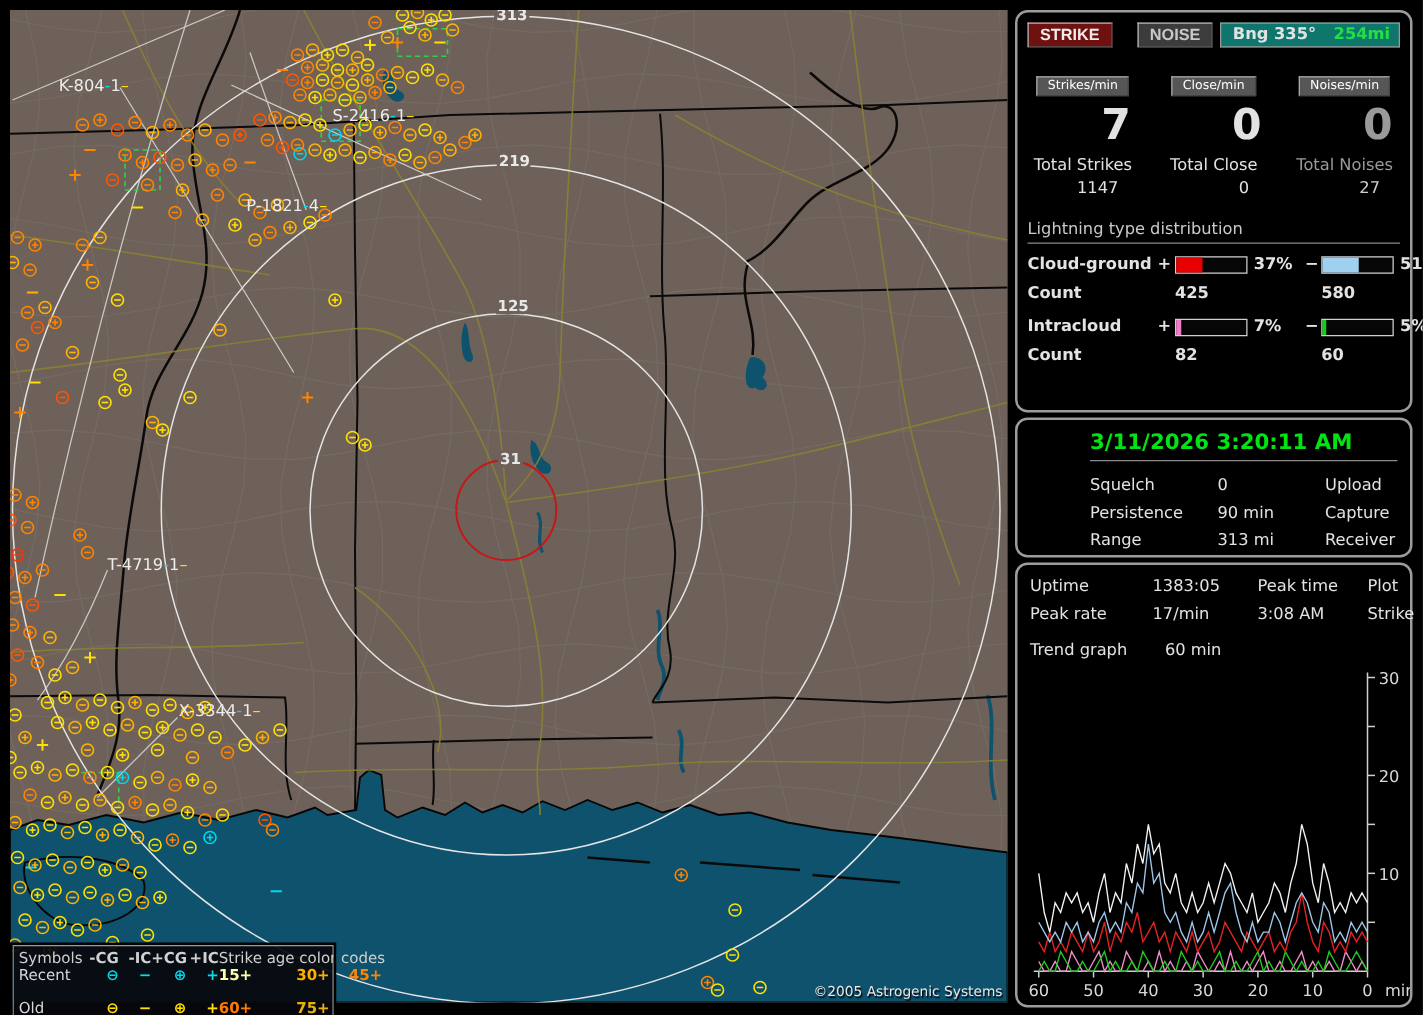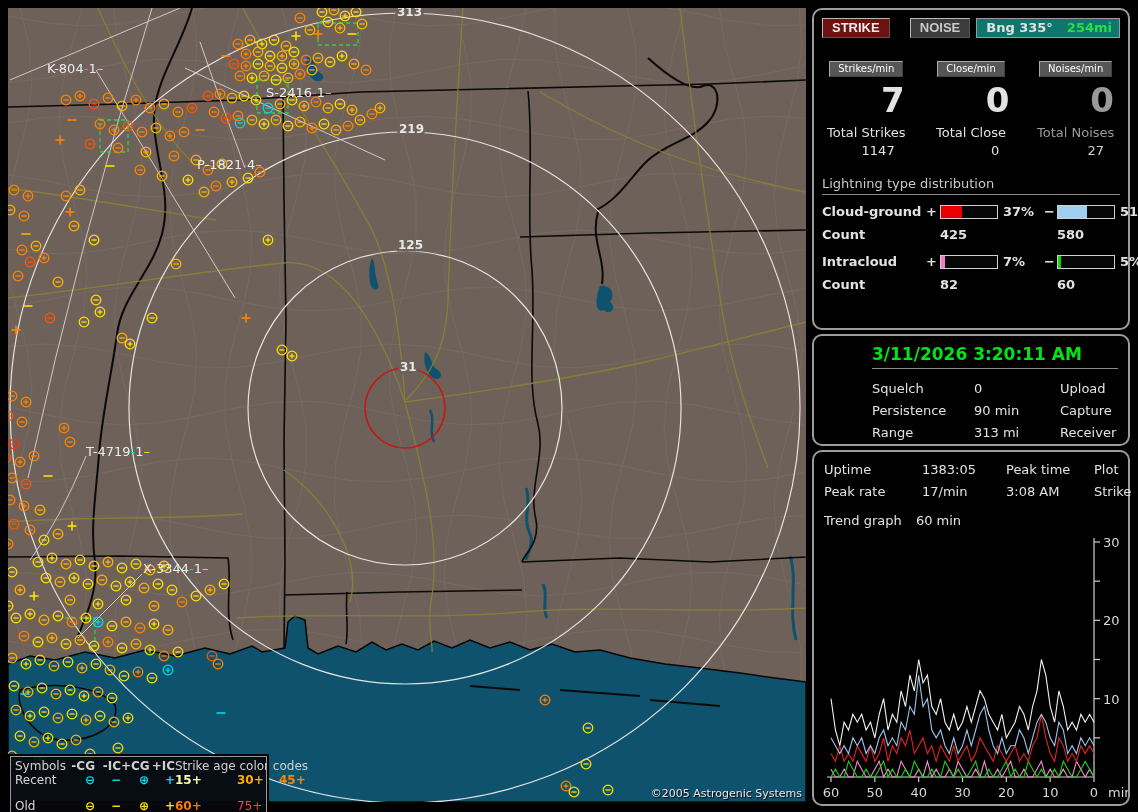--- a/index.html
+++ b/index.html
@@ -48,21 +48,21 @@
   .pct{font-weight:bold;padding-left:5px;}
   .cntrow{display:grid;grid-template-columns:104px 14px 58px 46px 13px 58px 40px;margin:8px 0 12px 0;}
   .cntrow span{font-weight:bold;}
   
   #dt{color:#00e414;font-weight:bold;font-size:17px;margin:8px 10px 0 10px;border-bottom:1px solid #8a8a8a;padding-bottom:4px;}
   .p2grid{display:grid;grid-template-columns:102px 86px 84px auto;row-gap:7px;margin:12px 10px 0 10px;}
   .green{color:#00dd20;}
   
   .p3grid{display:grid;grid-template-columns:98px 84px 88px auto;row-gap:7px;margin:10px 10px 0 10px;}
   #trendrow{margin:14px 10px 0 10px;}
-  #trendrow .tv{margin-left:10px;text-align:right;}
+  #trendrow .tv{margin-left:26px;text-align:right;}
   #chart{position:absolute;left:0;top:80px;}
 </style>
 </head>
 <body>
 
 <div id="stage">
 
   <div id="map">
     <svg width="798" height="794" viewBox="8 8 798 794">
       <rect x="8" y="8" width="798" height="794" fill="#6e6159"></rect>
@@ -1312,21 +1312,21 @@
           <span style="color: rgb(255, 174, 0); font-weight: bold;">30+</span>
           <span style="color: rgb(255, 132, 0); font-weight: bold;">45+</span>
         </div>
       <div class="lgrow" id="lg-row1">
           <span>Old</span>
           <span class="lgsym" style="color: rgb(255, 224, 0);">⊖</span>
           <span class="lgsym" style="color: rgb(255, 224, 0);">−</span>
           <span class="lgsym" style="color: rgb(255, 224, 0);">⊕</span>
           <span class="lgsym" style="color: rgb(255, 224, 0);">+</span>
           <span style="color: rgb(255, 122, 0); font-weight: bold;">60+</span>
-          <span style="color: #ef4444; font-weight: normal;">75+</span>
+          <span style="color: #eab308; font-weight: bold;">75+</span>
           <span style="color: rgb(255, 48, 0); font-weight: bold; margin-top: 24px;">90+</span>
         </div>
     </div>
 
     <div id="copyright">©2005 Astrogenic Systems</div>
   </div>
 
   <div class="panel" id="p1">
     <div class="toprow">
       <button class="btn" id="strikeBtn">STRIKE</button>

